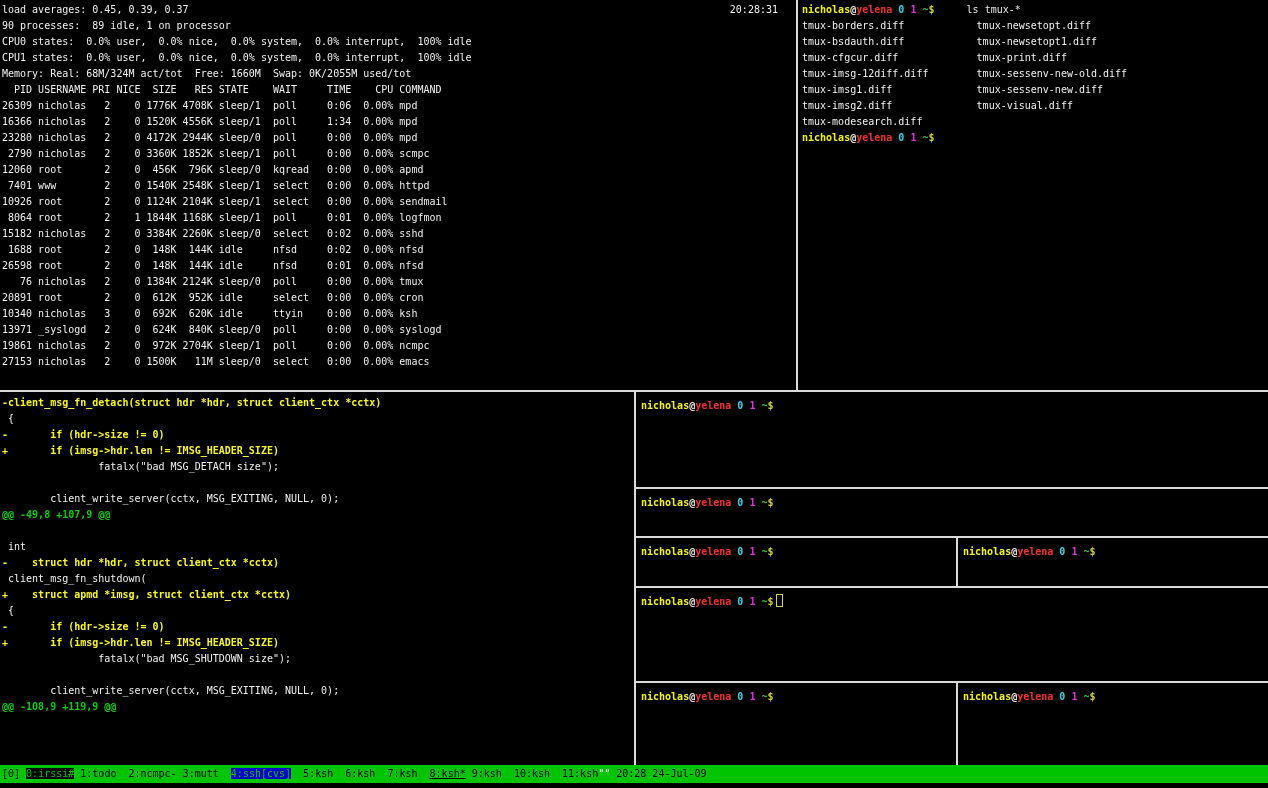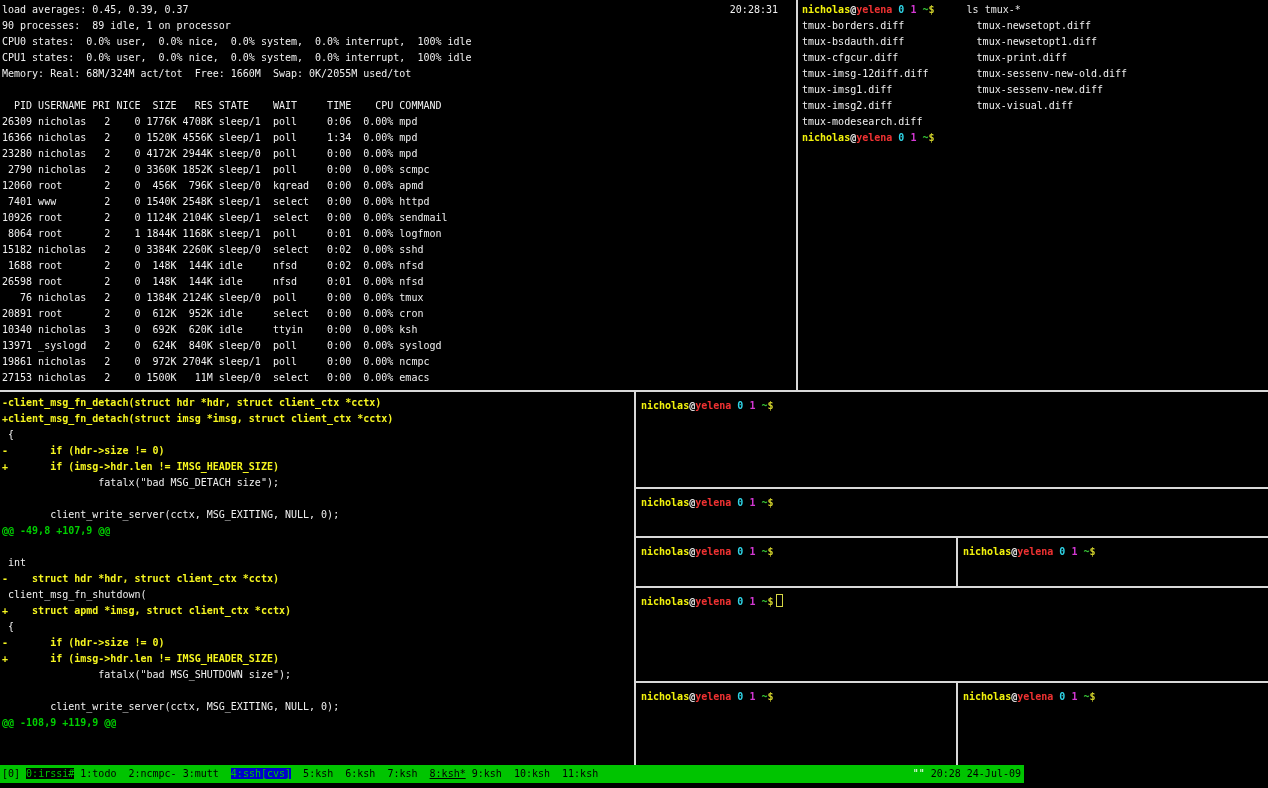--- a/index.html
+++ b/index.html
@@ -9,21 +9,21 @@
     font-family:"DejaVu Sans Mono", monospace; font-size:10px; line-height:16px;
     color:var(--fg); overflow:hidden;
   }
   pre, .line, .eline, .modeline, .sbwrap { font:inherit; white-space:pre; }
   .pane { position:absolute; overflow:hidden; }
   .pane-border { position:absolute; background:var(--border); }
 
   
   #pane-top { left:0; top:0; width:796px; height:390px; padding:2px 0 0 2px; }
   .clock-row { display:flex; justify-content:space-between; padding-right:18px; height:16px; }
-  #top-table { margin-top:16px; }
+  #top-table { }
 
   
   #pane-ls { left:800px; top:0; width:468px; height:390px; padding:2px 0 0 2px; }
 
   
   #pane-emacs { left:0; top:392px; width:634px; height:339px; padding:3px 0 0 2px; }
   .eline { height:16px; }
   .e-del, .e-add { color:var(--diff-changed); font-weight:bold; }
   .e-ctx { color:var(--fg); }
   .e-hunk { color:var(--diff-hunk); font-weight:bold; }
@@ -60,23 +60,23 @@
   .p-host   { color:var(--prompt-host); }
   .p-zero   { color:var(--prompt-zero); }
   .p-one    { color:var(--prompt-one); }
   .p-tilde  { color:var(--prompt-tilde); }
   .p-dollar { color:var(--prompt-dollar); }
   .cmd-text { color:#e8e8e8; font-weight:normal;padding-left:26px; }
   .cursor-box { display:inline-block; width:7px; height:13px; border:1px solid #d6d645;
     vertical-align:-2px; margin-left:2px; }
 
   
-  #status-bar { position:absolute; left:0; top:765px; width:1024px; height:18px;
+  #status-bar { position:absolute; left:0; top:765px; width:1268px; height:18px;
     background:var(--status-bg); color:var(--status-fg);
-    display:flex; justify-content:space-between; padding:1px 3px 0 2px; }
+    display:flex; padding:1px 3px 0 2px; }
   .sbwrap { white-space:pre; }
   .w-item { white-space:pre; }
   .w-activity { background:#000; color:var(--status-alert-fg); }
   .w-current  { background:var(--status-current-bg); color:var(--status-current-fg); }
   .w-marked   { text-decoration:underline; }
   .sb-bright  { color:#ffffff; }
 </style>
 </head>
 <body>
 
@@ -121,21 +121,20 @@
         <div class="line">tmux-imsg1.diff              tmux-sessenv-new.diff</div>
         <div class="line">tmux-imsg2.diff              tmux-visual.diff</div>
         <div class="line">tmux-modesearch.diff</div>
         <div class="line"><span class="prompt"><span class="p-user">nicholas</span><span class="p-plain">@</span><span class="p-host">yelena</span><span class="p-plain"> </span><span class="p-zero">0</span><span class="p-plain"> </span><span class="p-one">1</span><span class="p-plain"> </span><span class="p-tilde">~</span><span class="p-dollar">$</span></span></div>
       </div>
   </div>
 
   <div class="pane" id="pane-emacs">
     <div id="emacs-lines">
         <div class="eline e-del">-client_msg_fn_detach(struct hdr *hdr, struct client_ctx *cctx)</div>
-        <div class="eline e-add">+client_msg_fn_detach(struct imsg *imsg, struct client_ctx *cctx)</div>
         <div class="eline e-ctx"> {</div>
         <div class="eline e-del">-       if (hdr-&gt;size != 0)</div>
         <div class="eline e-add">+       if (imsg-&gt;hdr.len != IMSG_HEADER_SIZE)</div>
         <div class="eline e-ctx">                fatalx("bad MSG_DETACH size");</div>
         <div class="eline e-blank">&nbsp;</div>
         <div class="eline e-ctx">        client_write_server(cctx, MSG_EXITING, NULL, 0);</div>
         <div class="eline e-hunk">@@ -49,8 +107,9 @@</div>
         <div class="eline e-blank">&nbsp;</div>
         <div class="eline e-ctx"> int</div>
         <div class="eline e-del">-    struct hdr *hdr, struct client_ctx *cctx)</div>

